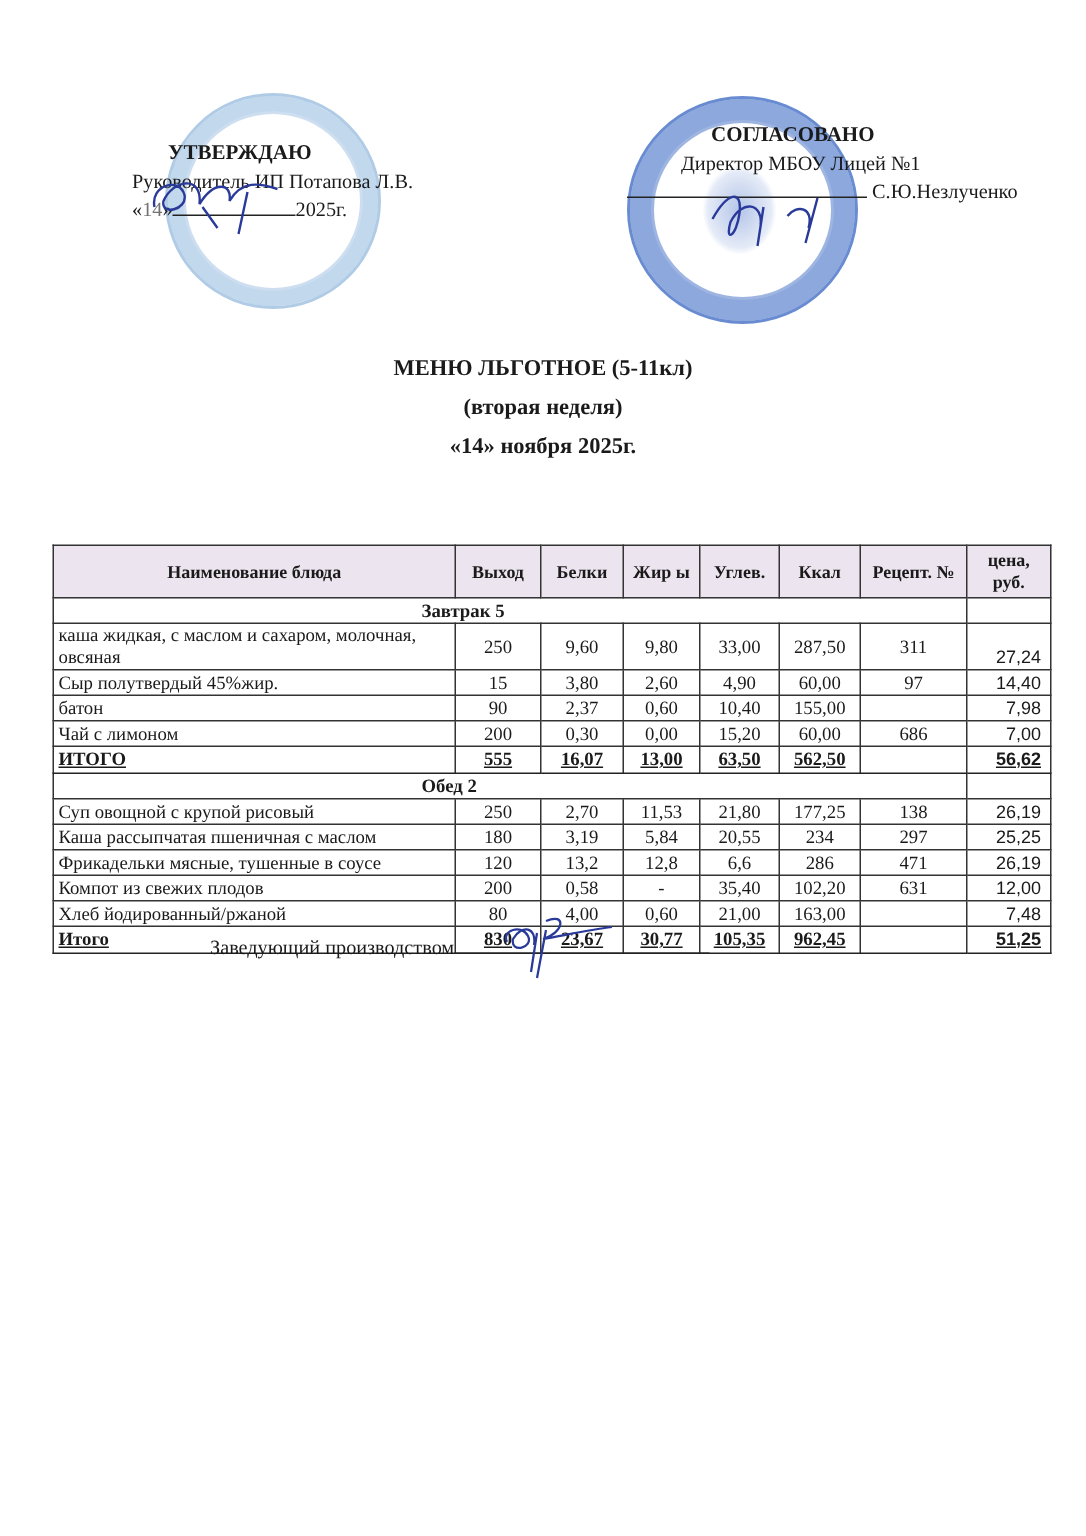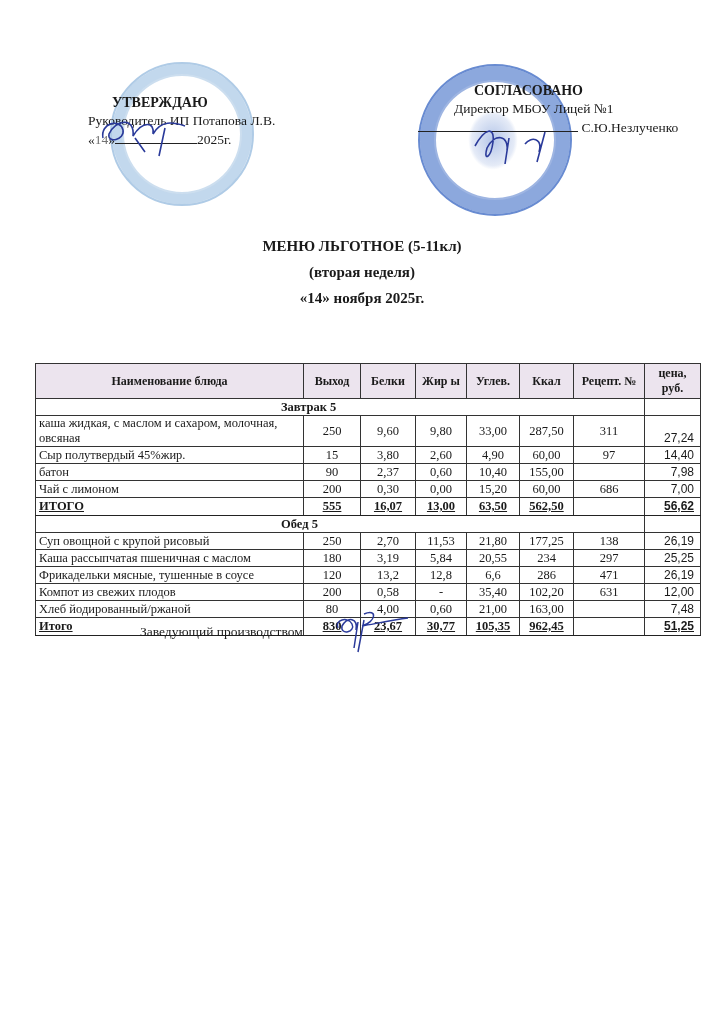--- a/index.html
+++ b/index.html
@@ -151,21 +151,21 @@
         <td class="name">ИТОГО</td>
         <td class="num">555</td>
         <td class="num">16,07</td>
         <td class="num">13,00</td>
         <td class="num">63,50</td>
         <td class="num">562,50</td>
         <td class="num"></td>
         <td class="price">56,62</td>
       </tr>
       <tr class="section">
-        <td colspan="7" class="section-label">Обед 5</td>
+        <td colspan="7" class="section-label">Обед 2</td>
         <td></td>
       </tr>
       <tr class="row">
         <td class="name">Суп овощной  с крупой рисовый</td>
         <td class="num">250</td>
         <td class="num">2,70</td>
         <td class="num">11,53</td>
         <td class="num">21,80</td>
         <td class="num">177,25</td>
         <td class="num">138</td>

